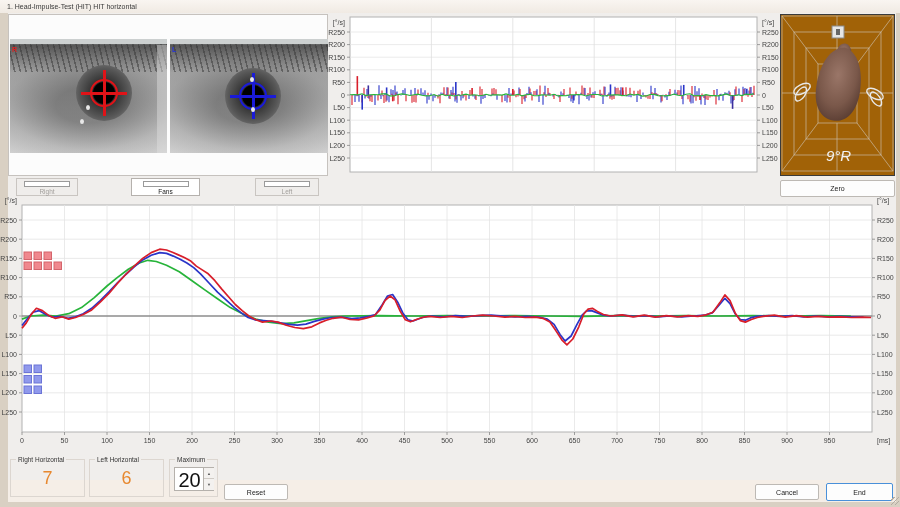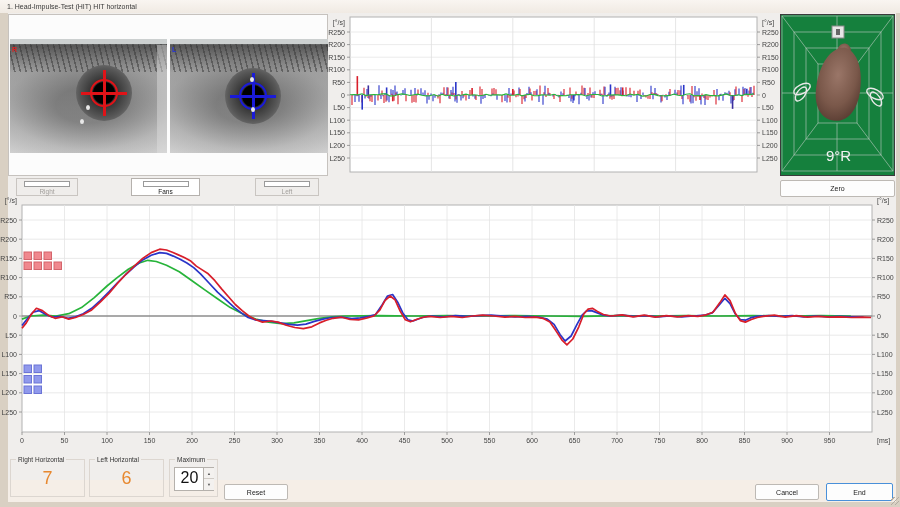--- a/index.html
+++ b/index.html
@@ -38,38 +38,38 @@
 
   
   .cambtn{position:absolute;top:178px;height:18px;border:1px solid #c9c5c1;background:#efedeb;cursor:pointer;
           display:flex;flex-direction:column;align-items:center;}
   .cambtn .bar{width:46px;height:7px;margin-top:2px;background:#ffffff;border:1px solid #9a9a9a;}
   .cambtn .lbl{font-size:6.5px;color:#a3a09d;margin-top:1px;}
   .cambtn.active{background:#ffffff;border-color:#b5b1ad;}
   .cambtn.active .lbl{color:#1a1a1a;}
 
   
-  .headpanel{position:absolute;left:780px;top:14px;width:115px;height:162px;background:#15803d;border:1px solid #3a3a3a;}
+  .headpanel{position:absolute;left:780px;top:14px;width:115px;height:162px;background:#a16207;border:1px solid #3a3a3a;font-style:italic;}
   .headangle{position:absolute;left:0;width:115px;top:132px;text-align:center;color:#f2f2f2;font-size:15px;}
   .btn{position:absolute;background:#fdfdfd;border:1px solid #bdb9b4;border-radius:2px;
        font-size:7px;color:#222;text-align:center;cursor:pointer;display:flex;align-items:center;justify-content:center;}
   .zerobtn{left:780px;top:180px;width:115px;height:17px;}
 
   
   svg{display:block;}
   .ovsvg{position:absolute;left:330px;top:14px;overflow:visible;}
   .mainsvg{position:absolute;left:8px;top:196px;overflow:visible;}
   text{font-family:"Liberation Sans",sans-serif;}
 
   
   .gbox{position:absolute;top:459px;height:38px;border:1px solid #dcd6d0;}
   .gbox .glabel{position:absolute;top:-4px;left:5px;background:#f0eeec;padding:0 2px;font-size:6.5px;color:#333;white-space:nowrap;}
   .gbox .gvalue{position:absolute;left:0;top:8px;width:100%;text-align:center;font-size:18px;color:#e7882f;}
   .spinwrap{position:absolute;left:4px;top:7px;width:40px;height:24px;background:#fff;border:1px solid #b5b1ac;}
-  .spinval{position:absolute;left:0;top:1px;width:29px;text-align:center;font-size:16px;color:#111;}
+  .spinval{position:absolute;left:0;top:1px;width:29px;text-align:center;font-size:20px;color:#111;}
   .spincol{position:absolute;right:0;top:0;width:10px;height:22px;border-left:1px solid #b5b1ac;}
   .spinbtn{width:10px;height:11px;background:#f3f1ef;font-size:4px;color:#555;text-align:center;line-height:11px;cursor:pointer;}
   .spinbtn.up{border-bottom:1px solid #cfcbc6;}
 
   .resetbtn{left:224px;top:484px;width:64px;height:16px;}
   .cancelbtn{left:755px;top:484px;width:64px;height:16px;}
   .endbtn{left:826px;top:483px;width:67px;height:18px;border:1px solid #4a90d9;}
   .grip{position:absolute;right:1px;bottom:2px;width:8px;height:8px;
         background:repeating-linear-gradient(135deg,transparent 0 2px,#b3aca2 2px 3px);}
 </style>

